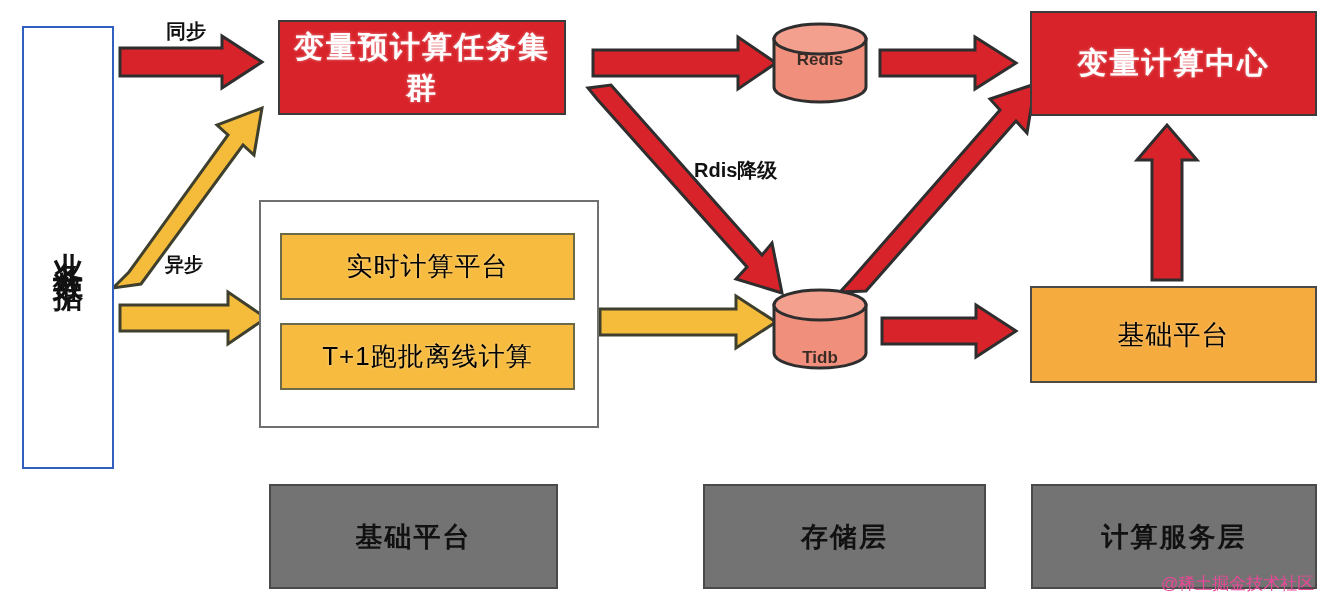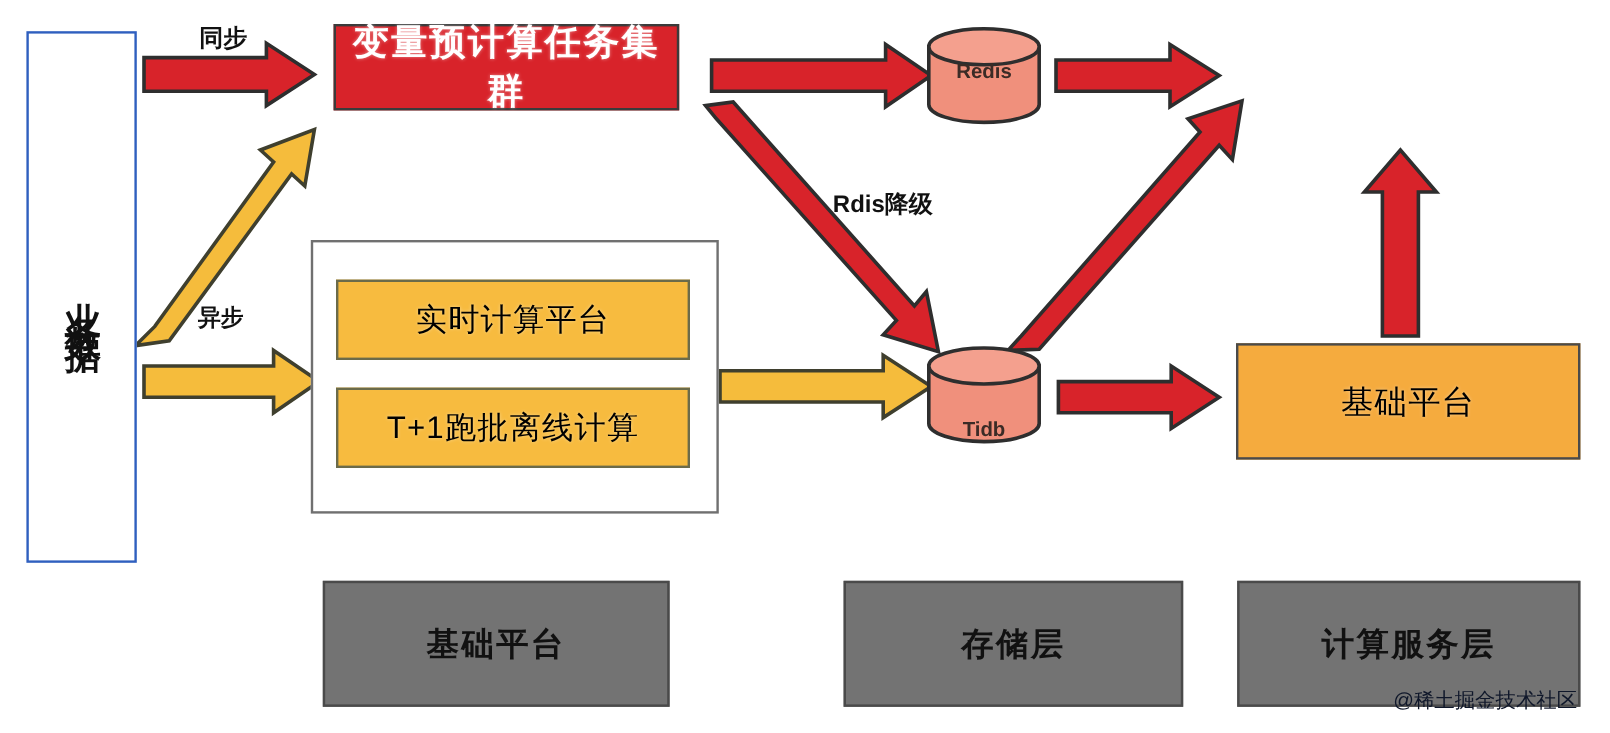--- a/index.html
+++ b/index.html
@@ -114,21 +114,21 @@
     top: 0;
     width: 1342px;
     height: 611px;
     pointer-events: none;
   }
 
   
   .watermark {
     position: absolute;
     font-size: 17px;
-    color: #0f172a;
+    color: #ec4899;
     white-space: nowrap;
   }
 </style>
 </head>
 <body>
 
 <div id="canvas">
 
   <svg id="arrows" viewBox="0 0 1342 611">
 
@@ -170,21 +170,21 @@
 
     <g>
       <path d="M 1152 280 L 1152 160 L 1137 160 L 1167 125 L 1197 160 L 1182 160 L 1182 280 Z" fill="#d8232a" stroke="#2e2e2e" stroke-width="3" stroke-linejoin="miter"></path>
     </g>
   </svg>
 
   <div class="node biz-box" style="left:22px; top:26px; width:92px; height:443px;">
     <span class="biz-text">业务数据</span>
   </div>
 
-  <div class="node red-box" style="left:278px; top:20px; width:288px; height:72px;">
+  <div class="node red-box" style="left:278px; top:20px; width:288px; height:95px;">
     <span>变量预计算任务集群</span>
   </div>
 
   <div class="node group-box" style="left:259px; top:200px; width:340px; height:228px;"></div>
 
   <div class="node orange-box inner" style="left:280px; top:233px; width:295px; height:67px;">
     <span>实时计算平台</span>
   </div>
 
   <div class="node orange-box inner" style="left:280px; top:323px; width:295px; height:67px;">
@@ -200,20 +200,23 @@
   </div>
 
   <div class="cyl" style="left:770px; top:288px; width:100px; height:82px;">
     <svg width="100" height="82" viewBox="0 0 100 82">
       <path d="M 4 17 L 4 65 A 46 15 0 0 0 96 65 L 96 17 Z" fill="#f0907c" stroke="#2e2e2e" stroke-width="3"></path>
       <ellipse cx="50" cy="17" rx="46" ry="15" fill="#f4a08e" stroke="#2e2e2e" stroke-width="3"></ellipse>
     </svg>
     <span class="cyl-label" style="top:44px;margin-top:16px;">Tidb</span>
   </div>
 
+  <div class="node red-box" style="left:1030px; top:11px; width:287px; height:105px;">
+    <span>变量计算中心</span>
+  </div>
 
   <div class="node orange-box" style="left:1030px; top:286px; width:287px; height:97px;">
     <span>基础平台</span>
   </div>
 
   <div class="node plain-box" style="left:269px; top:484px; width:289px; height:105px;">
     <span>基础平台</span>
   </div>
 
   <div class="node plain-box" style="left:703px; top:484px; width:283px; height:105px;">

